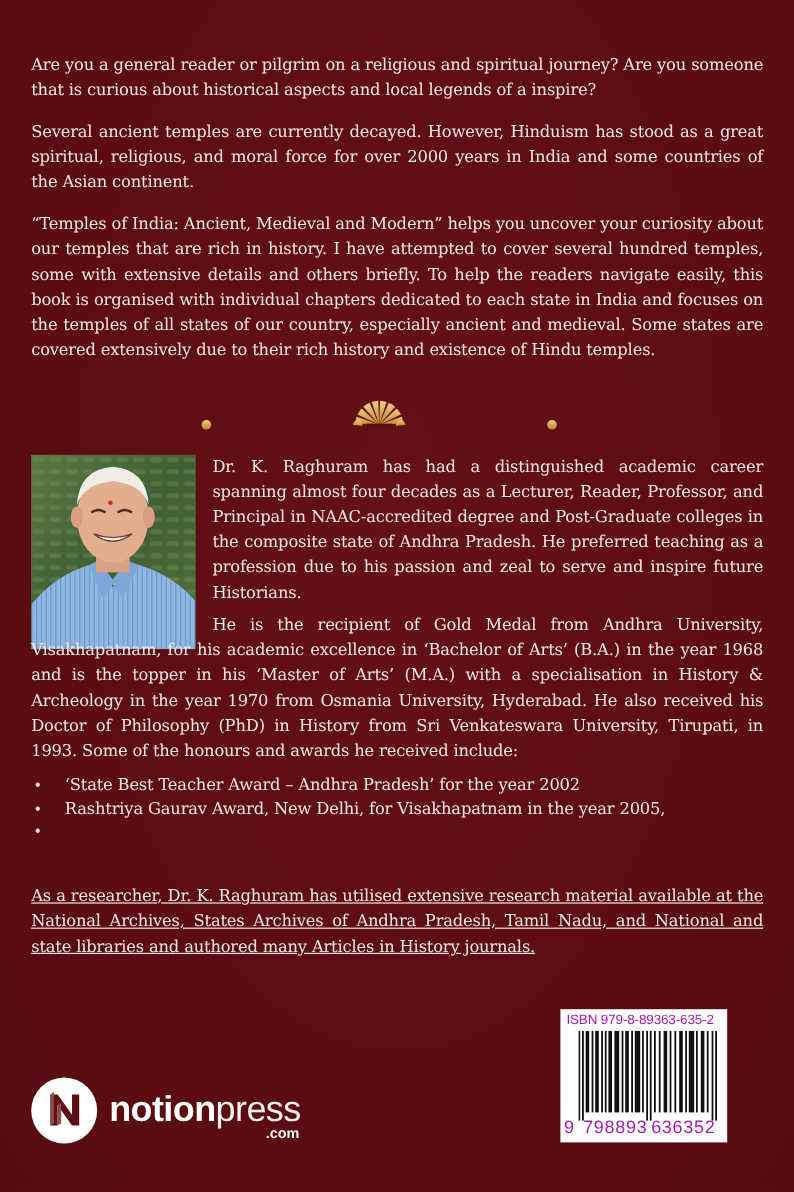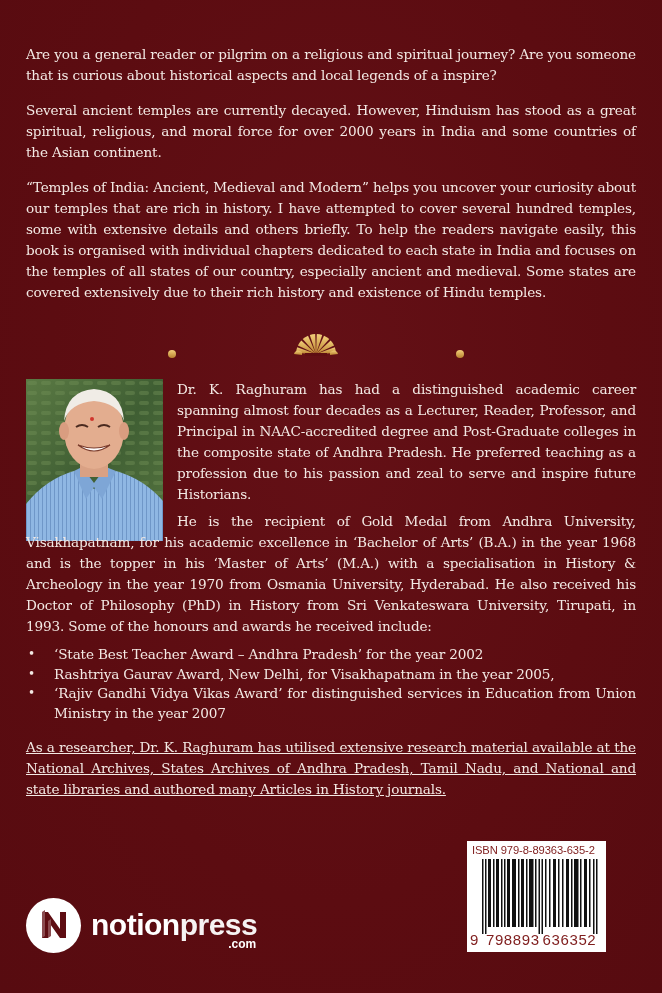--- a/index.html
+++ b/index.html
@@ -62,21 +62,21 @@
     }
     .bio3 {
       position: absolute; left: 26px; top: 737px; width: 610px;
       font-size: 13.6px; line-height: 21px; letter-spacing: -0.15px;
       text-align: justify; text-align-last: left; text-decoration: underline;
     }
 
     .barcode-box {
       position: absolute; left: 467px; top: 841px; width: 139px; height: 111px;
       background: #ffffff;
-      color: #7f1d1d;
+      color: #a21caf;
       font-family: "Liberation Sans", "DejaVu Sans", sans-serif;
     }
     .isbn-text {
       position: absolute; left: 5px; top: 3px; font-size: 11.2px; letter-spacing: -0.1px; white-space: nowrap;
     }
     .bars {
       position: absolute; left: 15px; top: 18px; width: 116px; height: 75px;
     }
     .ean-digits {
       position: absolute; left: 3px; top: 90px; font-size: 15px; letter-spacing: 0.6px; white-space: nowrap;
@@ -88,21 +88,21 @@
       position: absolute; left: 26px; top: 897px; height: 56px; display: flex; align-items: center;
       font-family: "Liberation Sans", "DejaVu Sans", sans-serif;
       color: #ffffff;
     }
     .pub-logo {
       width: 55px; height: 55px; border-radius: 50%; background: #ffffff;
       display: flex; align-items: center; justify-content: center; margin-right: 10px;
     }
     .pub-wordmark { position: relative; font-size: 30px; line-height: 30px; letter-spacing: -0.5px; }
     .pub-wordmark .bold { font-weight: bold; text-align: center; }
-    .pub-wordmark .light { font-weight: bold; opacity: 0.95; }
+    .pub-wordmark .light { font-weight: normal; opacity: 0.95; }
     .pub-wordmark .dotcom {
       position: absolute; right: 1px; top: 28px; font-size: 12px; line-height: 12px; font-weight: bold; letter-spacing: 0;
     }
   </style>
 </head>
 <body>
 
 <div class="cover">
 
   <p class="text-block p1">Are you a general reader or pilgrim on a religious and spiritual journey? Are you someone that is curious about historical aspects and local legends of a inspire?</p>
@@ -169,21 +169,21 @@
     </svg>
   </div>
 
   <p class="bio1">Dr. K. Raghuram has had a distinguished academic career spanning almost four decades as a Lecturer, Reader, Professor, and Principal in NAAC-accredited degree and Post-Graduate colleges in the composite state of Andhra Pradesh. He preferred teaching as a profession due to his passion and zeal to serve and inspire future Historians.</p>
 
   <p class="bio2"><span class="indent"></span><span>He is the recipient of Gold Medal from Andhra University, Visakhapatnam, for his academic excellence in ‘Bachelor of Arts’ (B.A.) in the year 1968 and is the topper in his ‘Master of Arts’ (M.A.) with a specialisation in History &amp; Archeology in the year 1970 from Osmania University, Hyderabad. He also received his Doctor of Philosophy (PhD) in History from Sri Venkateswara University, Tirupati, in 1993. Some of the honours and awards he received include:</span></p>
 
   <ul class="awards">
     <li><span class="bullet">•</span><span>‘State Best Teacher Award – Andhra Pradesh’ for the year 2002</span></li>
     <li><span class="bullet">•</span><span>Rashtriya Gaurav Award, New Delhi, for Visakhapatnam in the year 2005,</span></li>
-    <li><span class="bullet">•</span><span>‘Rajiv Gandhi Vidya Vikas Award’ for distinguished services in Education from Union Ministry in the year 2007</span></li>
+    <li><span class="bullet">•</span></li>
   </ul>
 
   <p class="bio3">As a researcher, Dr. K. Raghuram has utilised extensive research material available at the National Archives, States Archives of Andhra Pradesh, Tamil Nadu, and National and state libraries and authored many Articles in History journals.</p>
 
   <div class="barcode-box">
     <span class="isbn-text">ISBN 979-8-89363-635-2</span>
     <svg class="bars" viewBox="0 0 116 75" preserveAspectRatio="none">
       <g fill="#111">
         <rect x="0" y="0" width="1.5" height="75"></rect>
           <rect x="3" y="0" width="1.5" height="75"></rect>

